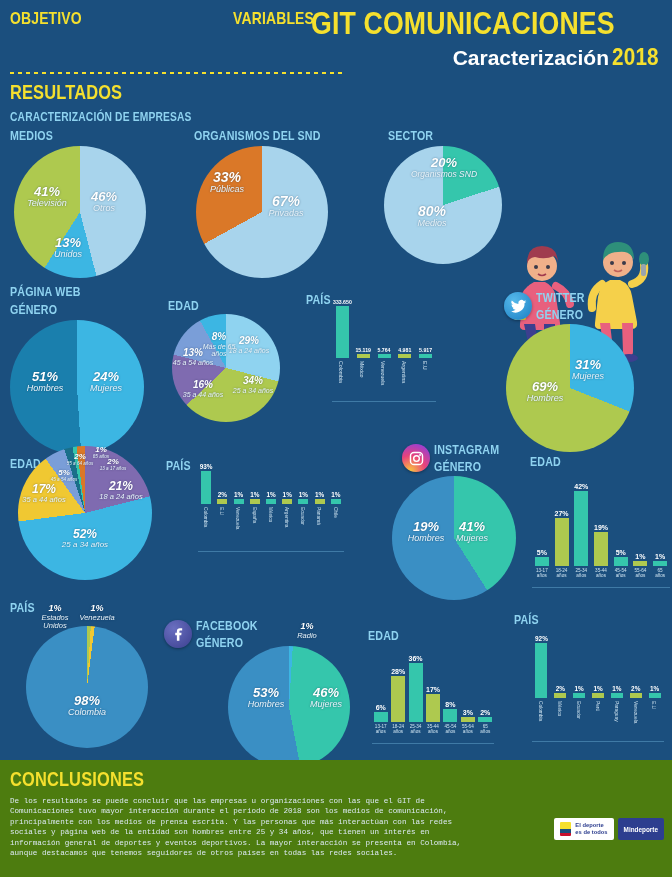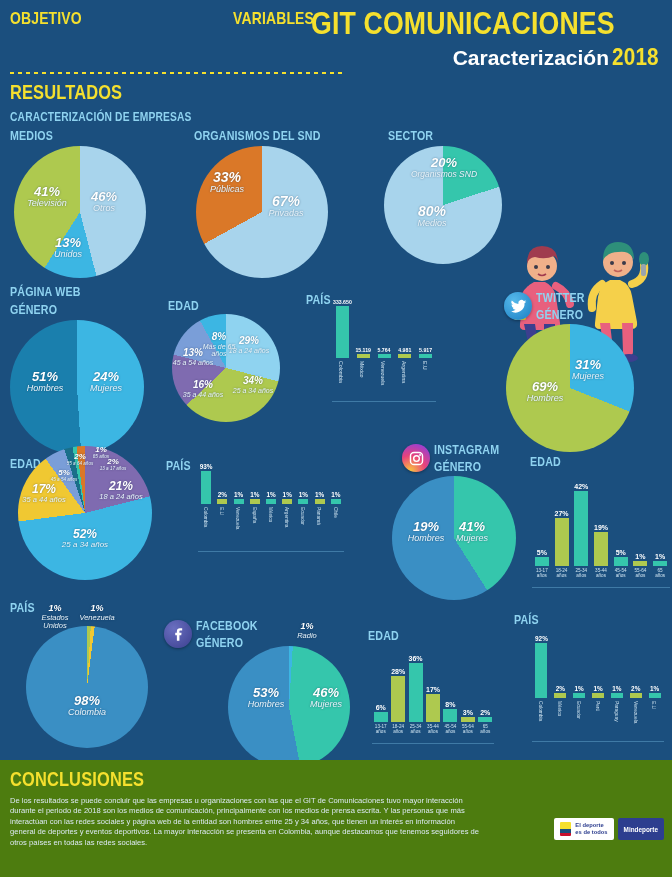--- a/index.html
+++ b/index.html
@@ -53,21 +53,21 @@
   .barcat2 { position:absolute; color:#cfe4f1; text-align:center; line-height:1.06; }
   
   .badge { position:absolute; width:28px; height:28px; border-radius:50%;
            display:flex; align-items:center; justify-content:center;
            box-shadow:0 1px 3px rgba(0,0,0,.35); }
   
   #concl { position:absolute; left:0; top:760px; width:672px; height:117px;
            background:#4d7c0f; }
   #concl-title { position:absolute; left:10px; top:8px; font-size:20px; }
   #concl-text { position:absolute; left:10px; top:36px; width:470px;
-                font-size:7.6px; line-height:10.4px; color:#dce9f3; }
+                font-size:7.6px; line-height:10.4px; color:#dce9f3;font-family:Liberation Mono, monospace; }
   #logobar { position:absolute; right:8px; top:58px; display:flex; gap:4px; }
   .logobox { background:#fff; border-radius:2px; display:flex; align-items:center;
              padding:4px 6px; gap:4px; }
   .logobox.dark { background:#2d3e8f; color:#fff; }
   .flagico { width:11px; height:14px; border-radius:1px; overflow:hidden;
              display:flex; flex-direction:column; }
   .flagico i { display:block; }
   .dep-txt { font-size:5.8px; font-weight:bold; line-height:7px; color:#2d3e8f; }
   .mind-txt { font-size:6.4px; font-weight:bold; color:#fff; }
   

